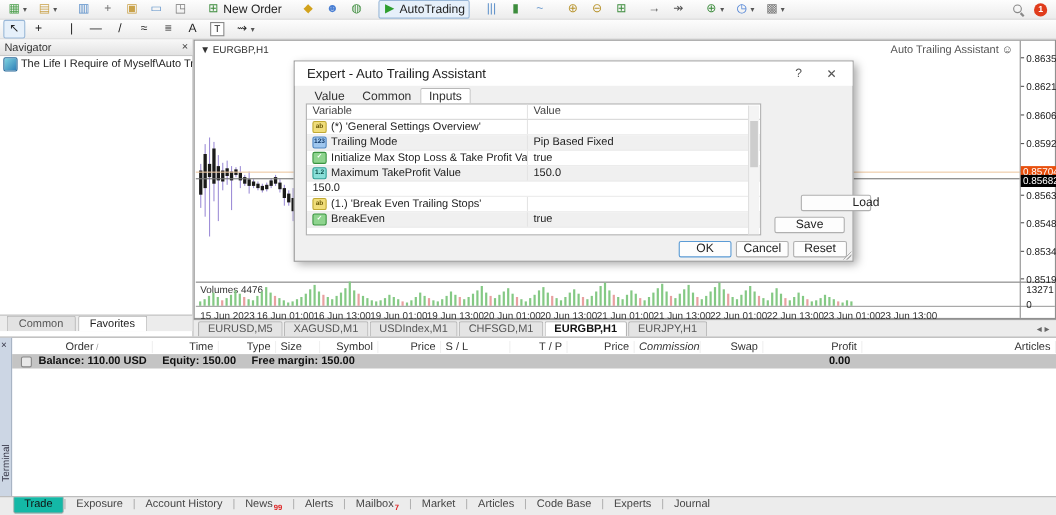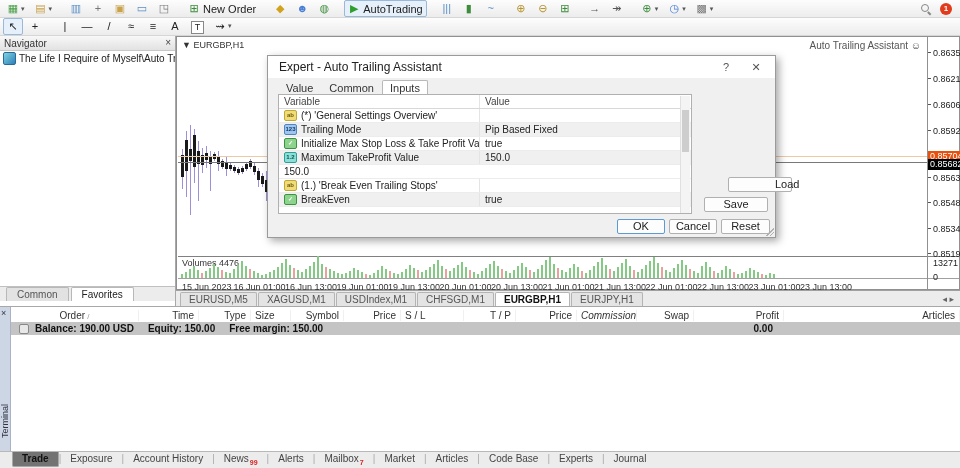--- a/index.html
+++ b/index.html
@@ -97,21 +97,21 @@
   #terminal-header{position:absolute;left:11px;top:1px;width:949px;height:14px;display:flex;align-items:center;border-bottom:1px solid #e0e0e0;font-size:10px;color:#333;}
   .th-cell{box-sizing:border-box;padding:0 4px;white-space:nowrap;border-right:1px solid #f0f0f0;}
   #balance-row{position:absolute;left:11px;top:15px;width:949px;height:13px;background:#c4c4c4;display:flex;align-items:center;font-size:10px;font-weight:bold;color:#111;}
   .bal-icon{width:8px;height:8px;border:1px solid #888;background:#e8e8e8;border-radius:2px;margin:0 6px 0 8px;flex:none;}
   .bal-seg{margin-right:14px;white-space:nowrap;}
   #bal-profit{position:absolute;right:187px;font-weight:bold;}
 
   
   #bottom-tabs{position:absolute;left:0;top:451px;width:960px;height:17px;background:#ececec;border-top:1px solid #b8b8b8;display:flex;align-items:flex-start;padding-left:12px;box-sizing:border-box;}
   .btab{height:14px;line-height:14px;padding:0 9px;font-size:10px;color:#444;white-space:nowrap;position:relative;}
-  .btab.active{background:#737373;border:1px solid #a8a8a8;border-top:none;font-weight:bold;color:#111;border-radius:0 0 2px 2px;}
+  .btab.active{background:#14b8a6;border:1px solid #a8a8a8;border-top:none;font-weight:normal;color:#111;border-radius:0 0 2px 2px;}
   .btab-sep{color:#aaa;line-height:14px;font-size:10px;}
   .btab .badge{color:#d22;font-size:7px;font-weight:bold;vertical-align:sub;margin-left:1px;}
 </style>
 </head>
 <body>
 
 <div id="app">
 
   <div id="toolbar1" class="toolbar">
     <span id="tb1-items"><span class="tb-btn">
@@ -568,21 +568,21 @@
         <span class="th-cell" style="width: 63px; text-align: left;">S / L</span>
         <span class="th-cell" style="width: 52px; text-align: right;">T / P</span>
         <span class="th-cell" style="width: 61px; text-align: right;">Price</span>
         <span class="th-cell" style="width: 60px; text-align: right; font-style: italic;">Commission</span>
         <span class="th-cell" style="width: 57px; text-align: right;">Swap</span>
         <span class="th-cell" style="width: 90px; text-align: right;">Profit</span>
         <span class="th-cell" style="flex: 1 1 0%; text-align: right;">Articles</span>
       </div>
     <div id="balance-row">
       <span class="bal-icon"></span>
-      <span class="bal-seg">Balance: 190.00 USD</span>
+      <span class="bal-seg">Balance: 110.00 USD</span>
       <span class="bal-seg">Equity: 150.00</span>
       <span class="bal-seg">Free margin: 150.00</span>
       <span id="bal-profit">0.00</span>
     </div>
   </div>
 
   <div id="bottom-tabs">
       <span class="btab active">Trade</span>
       <span class="btab-sep">|</span>
       <span class="btab">Exposure</span>

